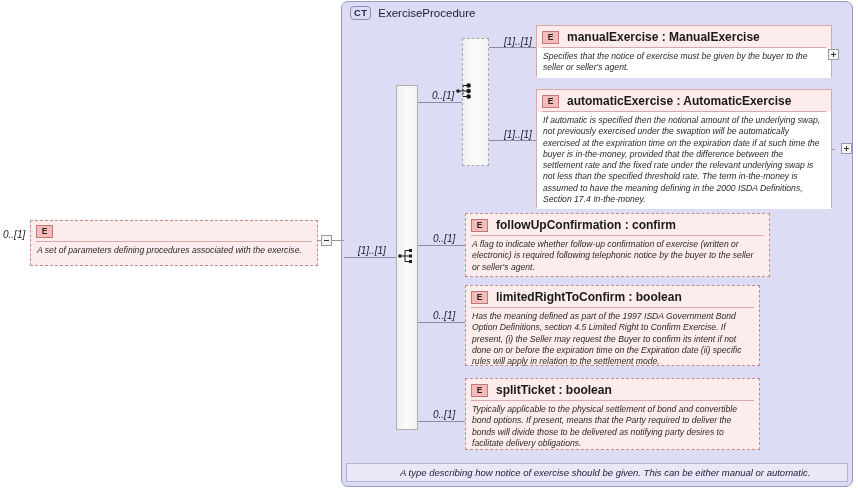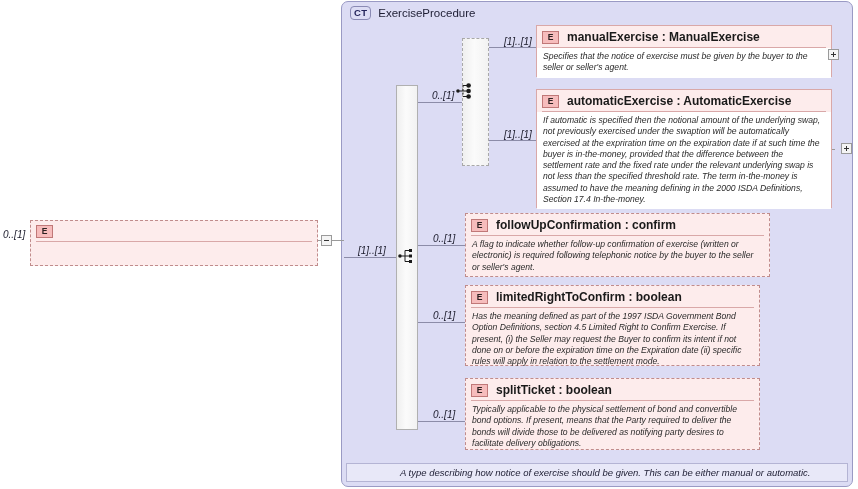--- a/index.html
+++ b/index.html
@@ -203,20 +203,21 @@
     <div class="ct-footer">
       <span>A type describing how notice of exercise should be given. This can be either manual or automatic.</span>
     </div>
   </div>
 
   <div class="el-box optional" style="left:30px; top:220px; width:288px; height:46px;">
     <div class="el-head">
       <span class="el-badge">E</span>
     </div>
     <div class="el-sep"></div>
+    <div class="el-doc">A set of parameters defining procedures associated with the exercise.</div>
   </div>
   <div class="card" style="left:3px; top:229px;">0..[1]</div>
 
   <div class="line-h grey" style="left:318px; top:240px; width:8px;"></div>
   <div class="toggle" style="left:321px; top:235px;"></div>
   <div class="line-h grey" style="left:332px; top:240px; width:12px;"></div>
 
   <div class="comp-node sequence" style="left:396px; top:85px; width:22px; height:345px;">
     <span class="comp-icon">
       <svg width="18" height="16" viewBox="0 0 18 16" xmlns="http://www.w3.org/2000/svg">

